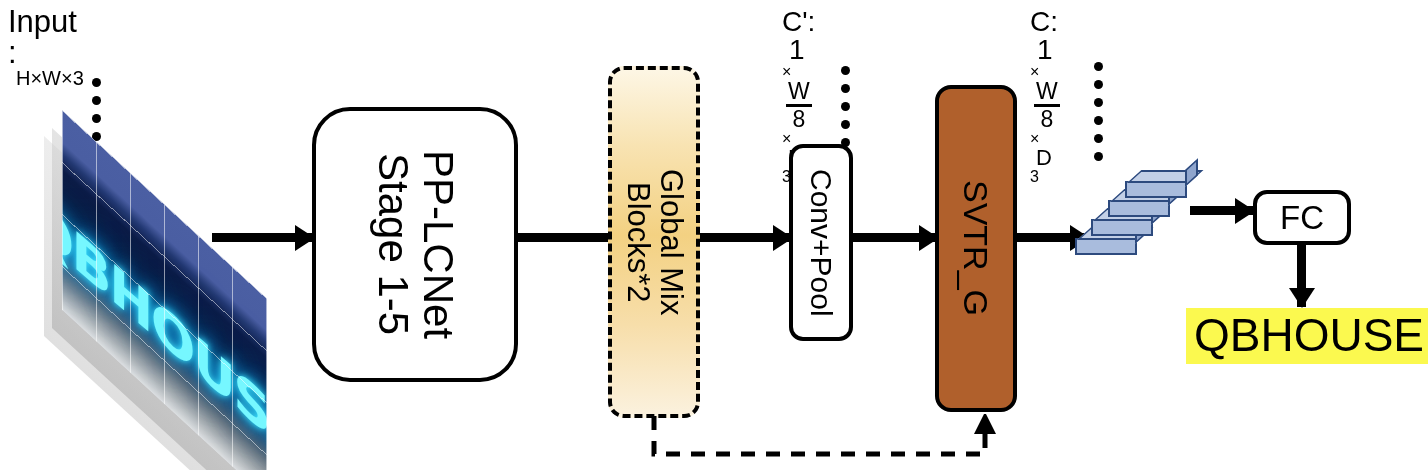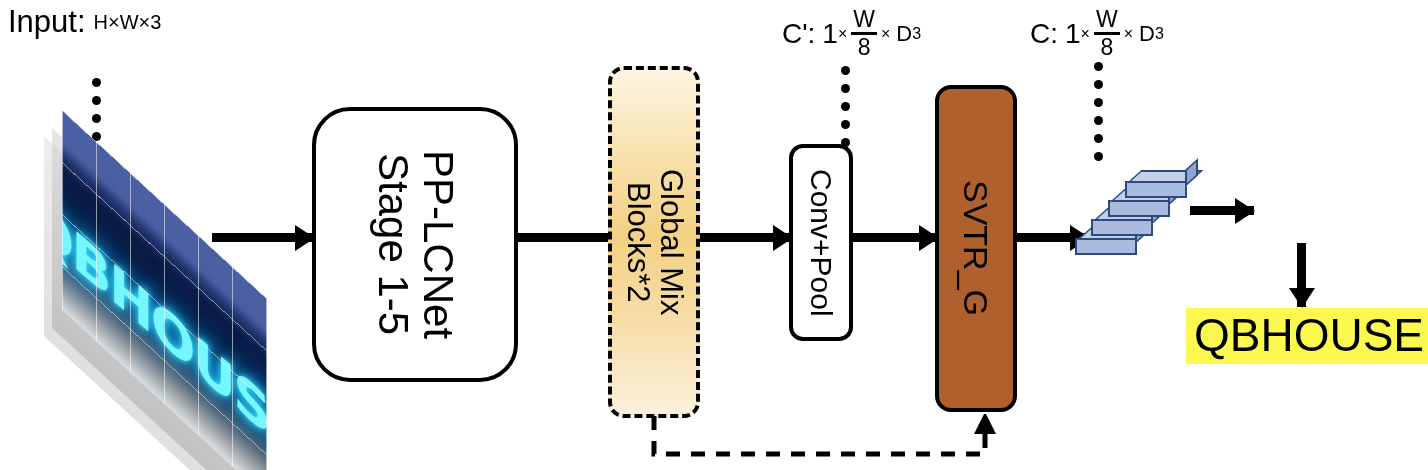--- a/index.html
+++ b/index.html
@@ -2,21 +2,21 @@
 <html><head>
 <meta charset="utf-8">
 <style>
   html,body{margin:0;padding:0;background:#ffffff;}
   body{width:1428px;height:470px;overflow:hidden;font-family:"Liberation Sans",sans-serif;color:#000;}
   #stage{position:relative;width:1428px;height:470px;background:#fff;}
 
   .abs{position:absolute;}
 
   
-  .toplabel{font-size:25px;line-height:1;white-space:nowrap;display:flex;align-items:center;}
+  .toplabel{font-size:25px;line-height:1;white-space:nowrap;display:flex;align-items:flex-start;flex-direction:column;}
   .toplabel .big{font-size:28px;}
   .toplabel .sml{font-size:22px;}
   .toplabel .tiny{font-size:16px;}
   .frac{display:inline-flex;flex-direction:column;align-items:center;justify-content:center;
         vertical-align:middle;margin:0 4px;line-height:1;}
   .frac .num{font-size:23px;padding:0 2px;}
   .frac .bar{width:100%;height:3px;background:#000;margin:1px 0;}
   .frac .den{font-size:23px;padding:0 2px;}
   .sub{font-size:16px;vertical-align:-4px;}
 
@@ -245,20 +245,23 @@
       <div class="side"></div>
     </div>
     <div class="cube" style="left:50px; top:5px;">
       <div class="top"></div>
       <div class="side"></div>
     </div>
   </div>
 
   <div class="arw" id="a6"></div>
 
+  <div class="boxr" id="fc">
+    <div class="txt">FC</div>
+  </div>
 
   <div class="arwv" id="a7"></div>
 
   <div id="out">
     <div class="txt">QBHOUSE</div>
   </div>
 
   <svg id="fb" viewBox="0 0 430 56">
     <path d="M 54 2 L 54 40 L 385 40 L 385 14" fill="none" stroke="#000" stroke-width="5" stroke-dasharray="14 11"></path>
     <polygon points="385,-2 374,20 396,20" fill="#000"></polygon>

